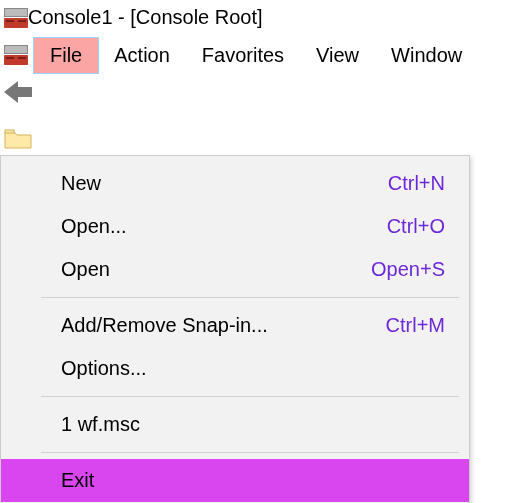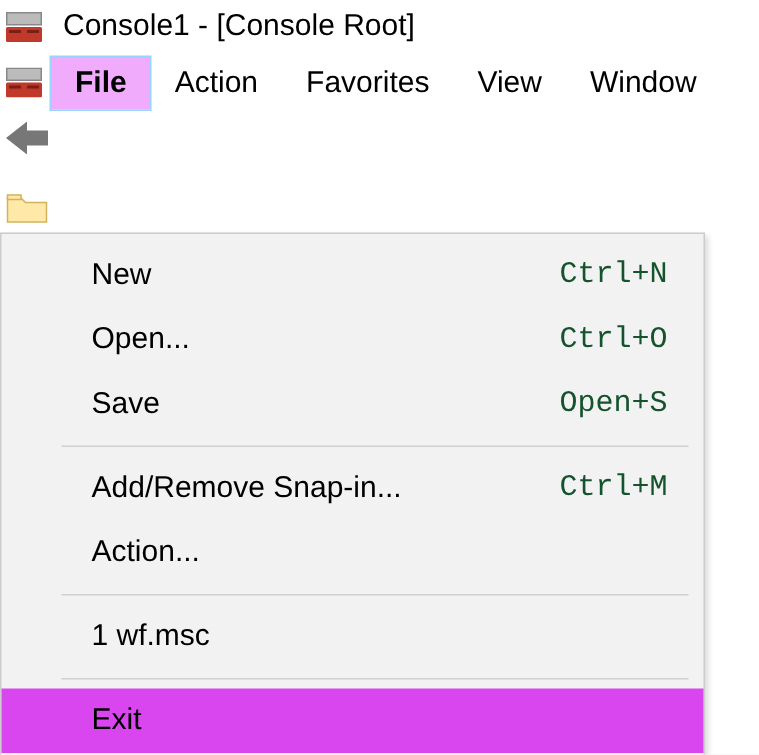--- a/index.html
+++ b/index.html
@@ -9,41 +9,40 @@
       background: #ffffff;
       color: #000000;
       width: 506px;
       height: 503px;
       overflow: hidden;
     }
     .titlebar {
       display: flex;
       align-items: center;
       padding: 6px 4px;
-      gap: 14px;
+      gap: 0;
     }
     .titlebar-icon svg { display: block; }
     .title-text { font-size: 20px; }
     .menubar {
       display: flex;
       align-items: center;
       padding-left: 4px;
       height: 40px;
     }
     .menubar-icon { margin-right: 6px; }
     .menubar-icon svg { display: block; }
     .menu-item {
       padding: 6px 16px;
       font-size: 20px;
       cursor: default;
     }
     .menu-item.active {
-      background: #f0abfc;
+      background: #fca5a5;
       outline: 1px solid #99d1ff;
-      font-weight: bold;
     }
     .below-menubar {
       display: flex;
       flex-direction: column;
     }
     .left-strip {
       width: 36px;
       padding-top: 6px;
       display: flex;
       flex-direction: column;
@@ -64,21 +63,21 @@
     .d-item {
       display: flex;
       justify-content: space-between;
       align-items: center;
       padding: 10px 24px 10px 60px;
       font-size: 20px;
     }
     .d-item.highlight {
       background: #d946ef;
     }
-    .d-shortcut { color: #14532d; font-family: Liberation Mono, monospace; }
+    .d-shortcut { color: #6d28d9; }
     .d-sep {
       height: 1px;
       background: #d0d0d0;
       margin: 6px 10px 6px 40px;
     }
   </style>
 </head>
 <body>
 
 <div class="titlebar">
@@ -130,30 +129,30 @@
     <div class="dropdown-inner">
       <div class="d-item">
         <span>New</span>
         <span class="d-shortcut">Ctrl+N</span>
       </div>
       <div class="d-item">
         <span>Open...</span>
         <span class="d-shortcut">Ctrl+O</span>
       </div>
       <div class="d-item">
-        <span>Save</span>
+        <span>Open</span>
         <span class="d-shortcut">Open+S</span>
       </div>
       <div class="d-sep"></div>
       <div class="d-item">
         <span>Add/Remove Snap-in...</span>
         <span class="d-shortcut">Ctrl+M</span>
       </div>
       <div class="d-item">
-        <span>Action...</span>
+        <span>Options...</span>
       </div>
       <div class="d-sep"></div>
       <div class="d-item">
         <span>1 wf.msc</span>
       </div>
       <div class="d-sep"></div>
       <div class="d-item highlight">
         <span>Exit</span>
       </div>
     </div>

